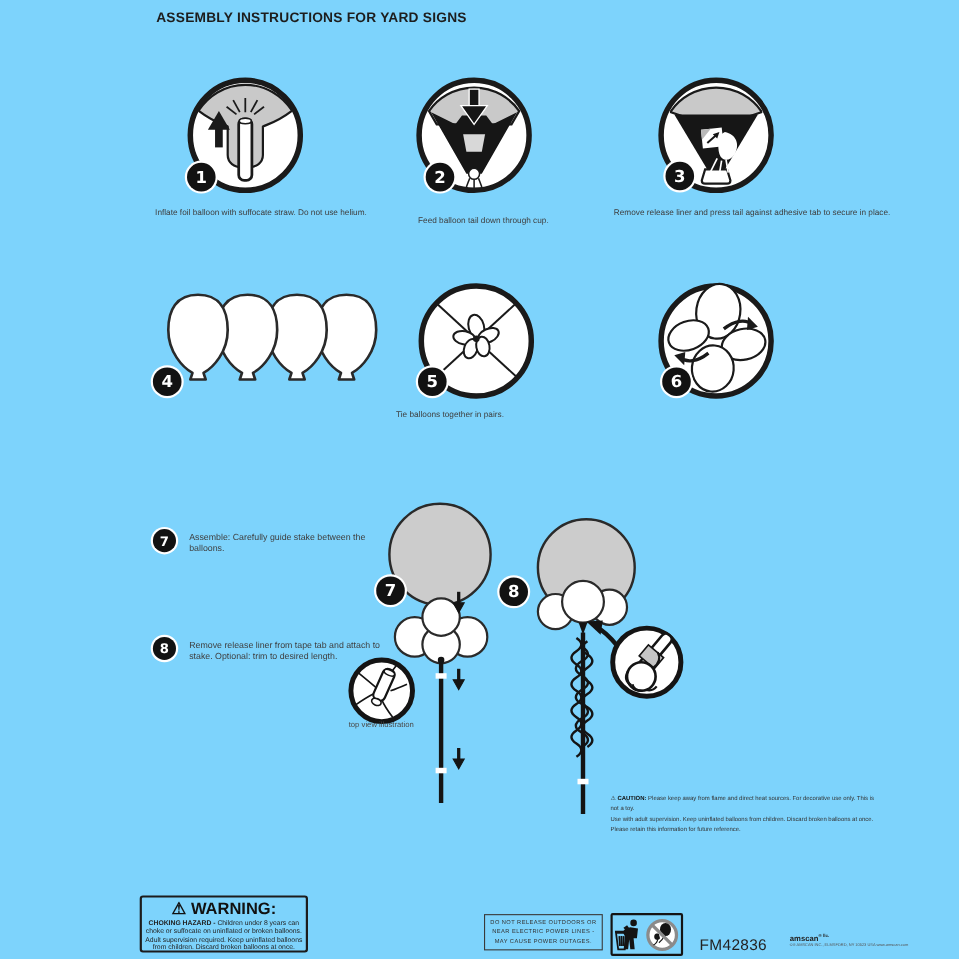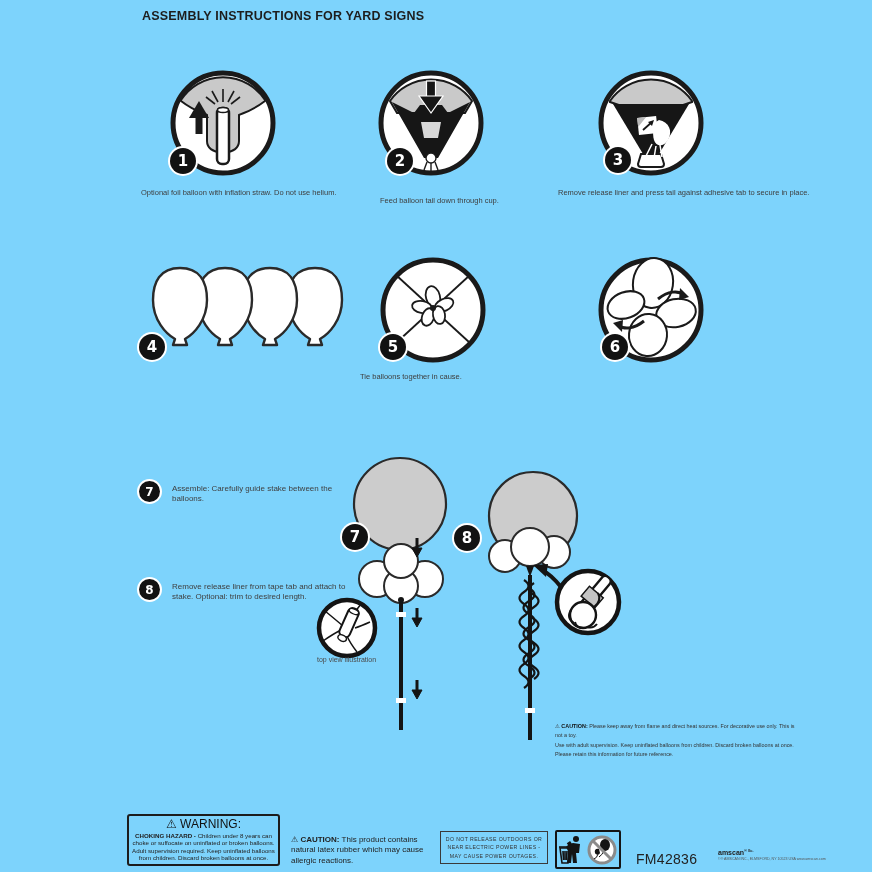--- a/index.html
+++ b/index.html
@@ -12,21 +12,21 @@
   .badge{position:absolute;background:#121212;color:#fff;border-radius:50%;
          display:flex;align-items:center;justify-content:center;font-weight:bold;
          box-shadow:0 0 0 2px #fff;font-family:"DejaVu Sans",sans-serif;}
   .badge-lg{width:26px;height:26px;font-size:15px;}
   .badge-sm{width:21px;height:21px;font-size:12px;}
   .topview-label{font-size:7px;color:#4a4a4a;}
   .caution-block{font-size:5.4px;line-height:1.75;color:#333;width:240px;}
   .caution-block b{color:#111;}
   .warn-box{left:127px;top:814px;width:153px;height:52px;border:2px solid #1c1c1c;
             border-radius:3px;text-align:center;padding:1px 3px;box-sizing:border-box;}
-  .warn-title{font-size:12px;font-weight:normal;color:#111;}
+  .warn-title{font-size:15px;font-weight:bold;color:#111;}
   .warn-body{font-size:6.2px;line-height:1.18;color:#222;margin-top:1px;}
   .latex-caution{left:291px;top:835px;width:152px;font-size:8px;line-height:1.3;color:#222;}
   .power-box{left:440px;top:831px;width:108px;height:33px;border:1.5px solid #3a3a3a;
              display:flex;align-items:center;justify-content:center;text-align:center;
              box-sizing:border-box;}
   .power-text{font-size:5.2px;letter-spacing:.4px;line-height:1.65;color:#333;}
   .icons-box{left:555px;top:830px;width:66px;height:39px;border:2px solid #141414;
              border-radius:2px;box-sizing:border-box;display:flex;align-items:center;
              justify-content:space-evenly;}
   .product-code{left:636px;top:851px;font-size:14px;color:#222;letter-spacing:.3px;}
@@ -54,21 +54,21 @@
     <rect x="49" y="40" width="12" height="56" rx="5" fill="#fff" stroke="#1a1a1a" stroke-width="2.5"></rect>
     <ellipse cx="55" cy="42" rx="5.5" ry="2.5" fill="#fff" stroke="#1a1a1a" stroke-width="1.5"></ellipse>
     <g>
       <rect x="27.5" y="49" width="7" height="17" fill="#1a1a1a"></rect>
       <polygon points="31,33 41,50 21,50" fill="#1a1a1a"></polygon>
     </g>
   </svg>
   <div class="badge badge-lg" style="left:170px;top:148px;">
       <span>1</span>
     </div>
-  <div class="abs caption" style="left:141px;top:188px;width:205px;">Optional foil balloon with inflation straw. Do not use helium.</div>
+  <div class="abs caption" style="left:141px;top:188px;width:205px;">Inflate foil balloon with suffocate straw. Do not use helium.</div>
 
   <svg class="abs" style="left:376px;top:68px;" width="110" height="110" viewBox="0 0 110 110">
     <circle cx="55" cy="55" r="50" fill="#fff" stroke="#1a1a1a" stroke-width="5"></circle>
     <path d="M14,33 A50,50 0 0 1 96,33 L89,45 L21,45 Z" fill="#c9c9c9" stroke="#1a1a1a" stroke-width="2"></path>
     <path d="M16,34 L38,45 L44,37 L66,37 L72,45 L94,34 L62,90 L48,90 Z" fill="#161616"></path>
     <polygon points="45,54 65,54 62,70 48,70" fill="#d8d8d8"></polygon>
     <g>
       <rect x="50.5" y="13" width="9" height="16" fill="#161616" stroke="#fff" stroke-width="1.2"></rect>
       <polygon points="55,45 43,28 67,28" fill="#161616" stroke="#fff" stroke-width="1.2"></polygon>
     </g>
@@ -128,21 +128,21 @@
       <ellipse cx="44" cy="52" rx="10" ry="6" transform="rotate(10 44 52)"></ellipse>
       <ellipse cx="66" cy="50" rx="10" ry="6" transform="rotate(-25 66 50)"></ellipse>
       <ellipse cx="50" cy="62" rx="6" ry="9" transform="rotate(20 50 62)"></ellipse>
       <ellipse cx="61" cy="60" rx="6" ry="9" transform="rotate(-10 61 60)"></ellipse>
     </g>
     <circle cx="55" cy="53" r="3" fill="#1a1a1a"></circle>
   </svg>
   <div class="badge badge-lg" style="left:380px;top:334px;">
       <span>5</span>
     </div>
-  <div class="abs caption" style="left:360px;top:372px;width:180px;">Tie balloons together in cause.</div>
+  <div class="abs caption" style="left:360px;top:372px;width:180px;">Tie balloons together in pairs.</div>
 
   <svg class="abs" style="left:596px;top:255px;" width="110" height="110" viewBox="0 0 110 110">
     <circle cx="55" cy="55" r="50" fill="#fff" stroke="#1a1a1a" stroke-width="5"></circle>
     <g fill="#fff" stroke="#1a1a1a" stroke-width="2">
       <ellipse cx="57" cy="28" rx="20" ry="25" transform="rotate(8 57 28)"></ellipse>
       <ellipse cx="80" cy="58" rx="14" ry="20" transform="rotate(78 80 58)"></ellipse>
       <ellipse cx="52" cy="80" rx="19" ry="21" transform="rotate(5 52 80)"></ellipse>
       <ellipse cx="30" cy="50" rx="13" ry="19" transform="rotate(70 30 50)"></ellipse>
     </g>
     <g>
@@ -256,23 +256,20 @@
     <div><span>⚠</span> <b>CAUTION:</b><span> Please keep away from flame and direct heat sources. For decorative use only. This is not a toy.</span></div>
     <div>Use with adult supervision. Keep uninflated balloons from children. Discard broken balloons at once.</div>
     <div>Please retain this information for future reference.</div>
   </div>
 
   <div class="abs warn-box">
     <div class="warn-title"><span>⚠</span><span> WARNING:</span></div>
     <div class="warn-body"><b>CHOKING HAZARD - </b><span>Children under 8 years can choke or suffocate on uninflated or broken balloons. Adult supervision required. Keep uninflated balloons from children. Discard broken balloons at once.</span></div>
   </div>
 
-  <div class="abs latex-caution">
-    <span>⚠</span><b> CAUTION:</b><span> This product contains natural latex rubber which may cause allergic reactions.</span>
-  </div>
 
   <div class="abs power-box">
     <div class="power-text">DO NOT RELEASE OUTDOORS OR NEAR ELECTRIC POWER LINES - MAY CAUSE POWER OUTAGES.</div>
   </div>
 
   <div class="abs icons-box">
     <svg width="26" height="30" viewBox="0 0 26 30">
       <circle cx="17" cy="4" r="3" fill="#141414"></circle>
       <path d="M14,8 L21,9 L20,18 L17,18 L18,28 L14,28 L13,19 L12,28 L8,28 L9,16 L7,12 L10,9 Z" fill="#141414"></path>
       <rect x="8" y="7" width="4" height="3" fill="#141414" transform="rotate(-35 10 8)"></rect>

